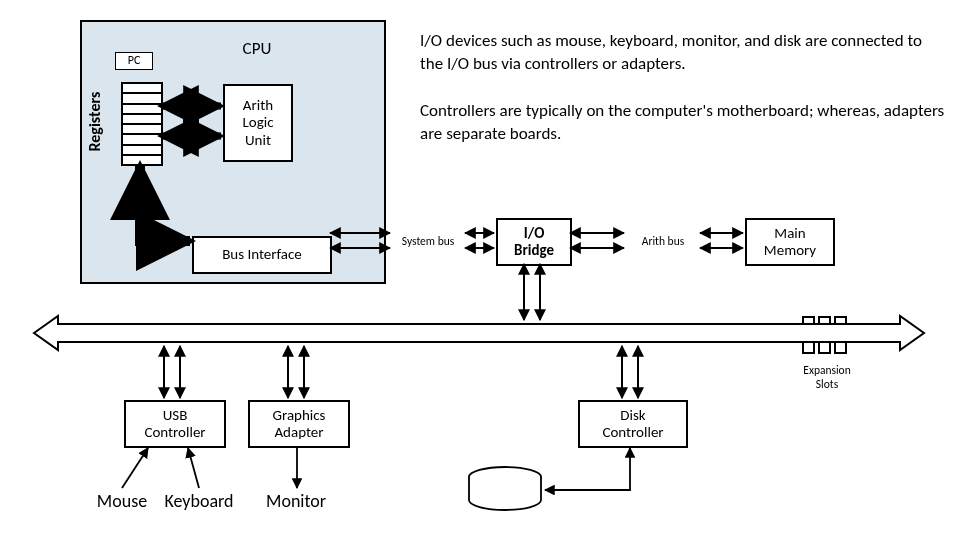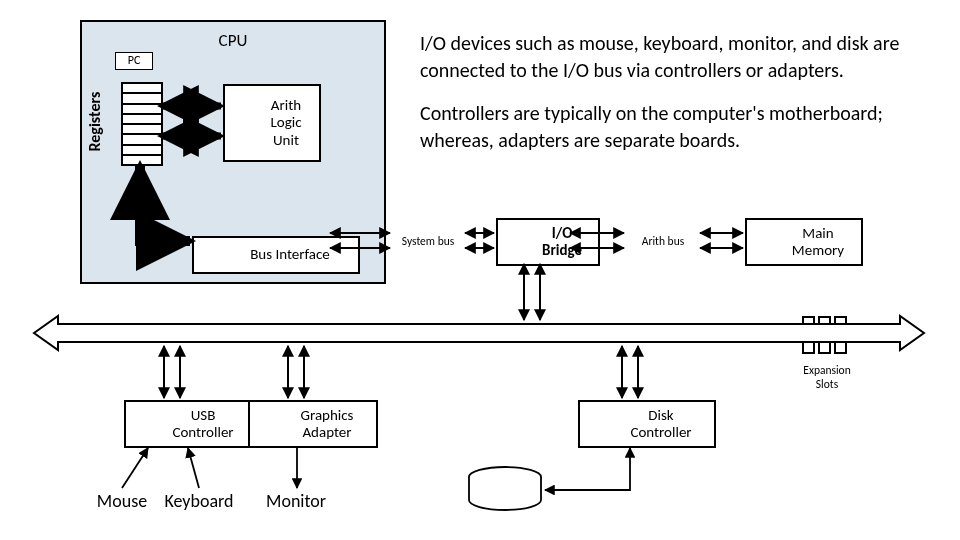--- a/index.html
+++ b/index.html
@@ -15,21 +15,20 @@
   .abs { position: absolute; }
   .box {
     border: 2px solid #000;
     background: #fff;
     display: flex;
     align-items: center;
     justify-content: center;
     text-align: center;
     font-size: 15px;
     line-height: 1.15;
-    padding-left: 28px;
   }
   .cpu-box {
     border: 2.5px solid #000;
     background: #dbe5ed;
   }
   .cpu-title {
     font-size: 17px;
     text-align: center;
     width: 100%;
   }
@@ -51,21 +50,21 @@
   }
   .regfile div:last-child { border-bottom: none; }
   .regs-label {
     transform: rotate(-90deg);
     transform-origin: center;
     font-weight: bold;
     font-size: 16px;
     white-space: nowrap;
   }
   .desc {
-    font-size: 20px;
+    font-size: 17px;
     line-height: 1.35;
     color: #000;
   }
   .label {
     font-size: 18px;
     text-align: center;
   }
   .small-label {
     font-size: 11.5px;
     text-align: center;
@@ -73,21 +72,21 @@
   svg.conn { position: absolute; top:0; left:0; pointer-events:none; }
   .slot {
     border: 2px solid #000;
     background: #fff;
   }
 </style>
 </head>
 <body>
 
 <div class="abs cpu-box" style="left:80px; top:20px; width:302px; height:260px;">
-  <div class="abs cpu-title" style="top:8px;left:0;">CPU</div>
+  <div class="abs cpu-title" style="top:16px;left:0;padding-left:24px;">CPU</div>
 </div>
 
 <div class="abs pc-box" style="left:115px; top:52px; width:36px; height:16px;">
   <span>PC</span>
 </div>
 
 <div class="abs regfile" style="left:121px; top:82px; width:38px; height:80px;">
   <div></div>
     <div></div>
     <div></div>

